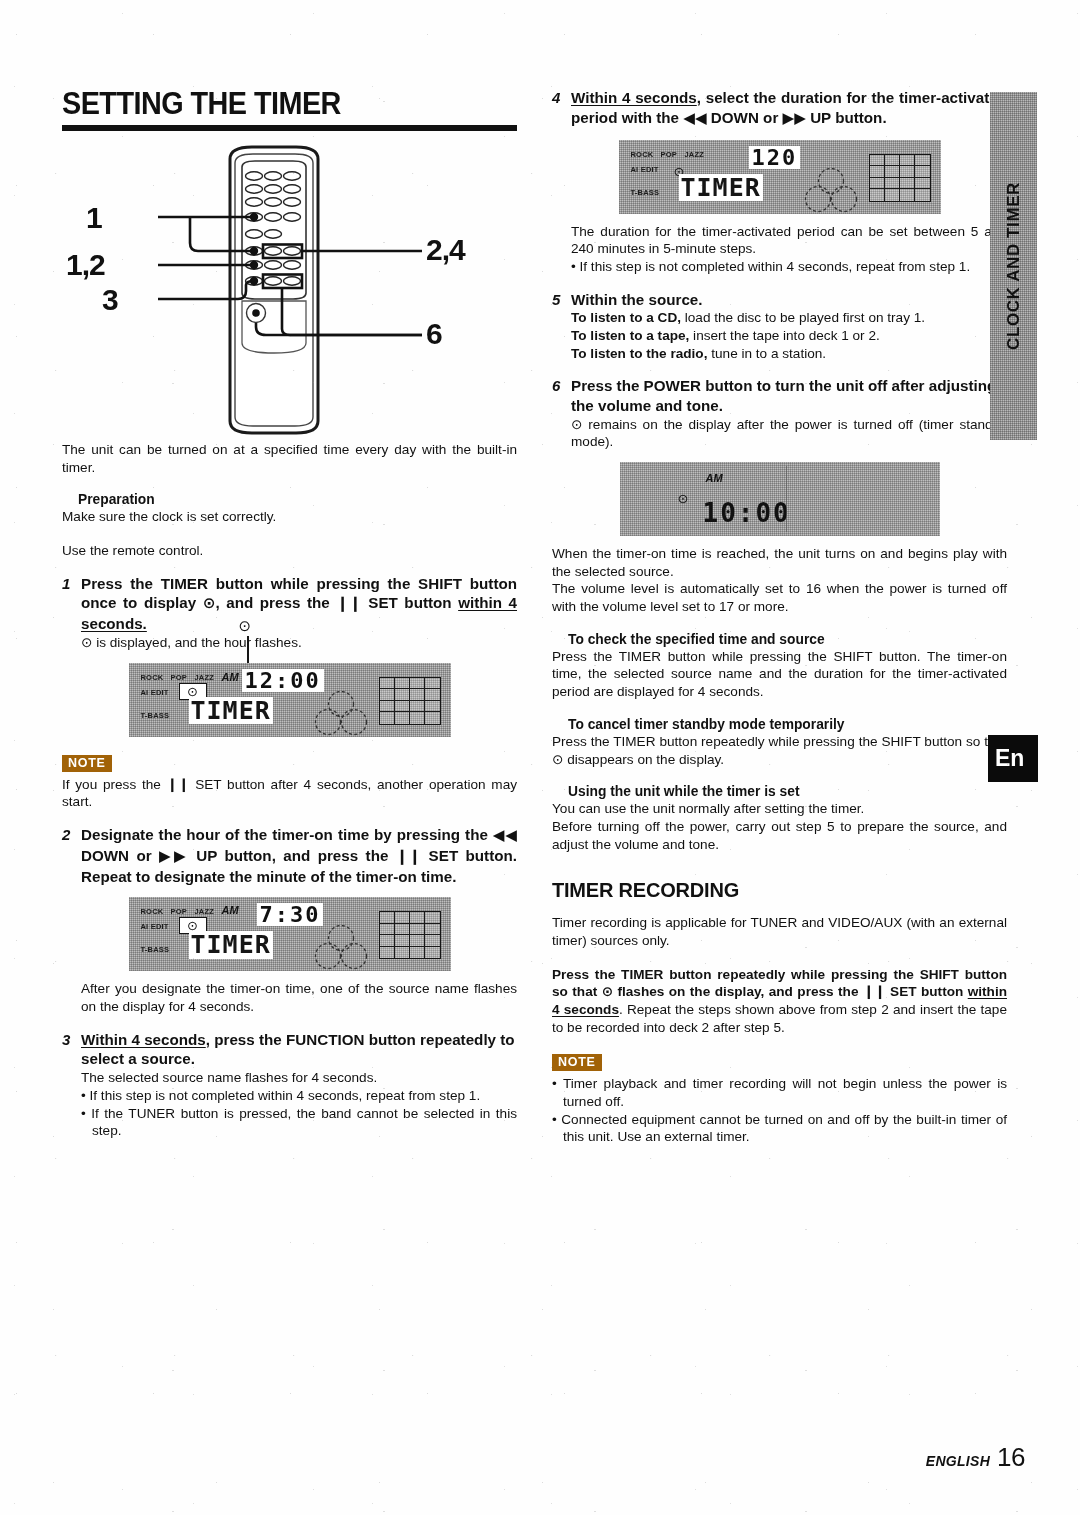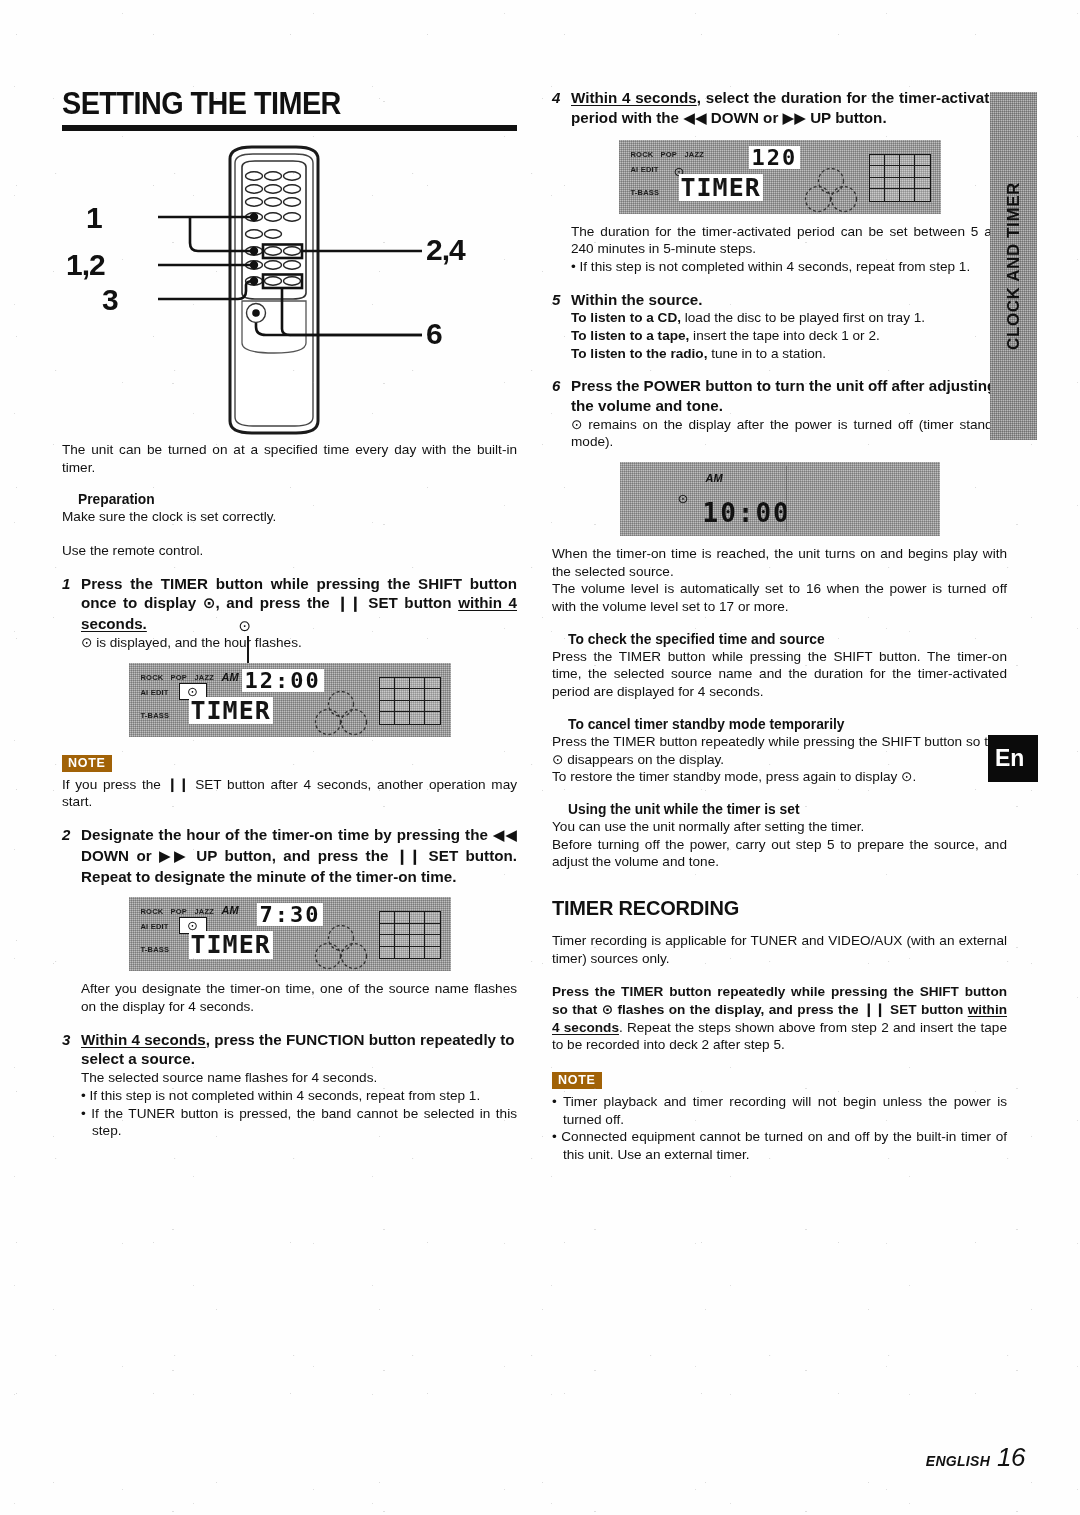--- a/index.html
+++ b/index.html
@@ -295,21 +295,20 @@
   }
   .footer-lang {
     font-size: 14px;
     font-weight: bold;
     font-style: italic;
     letter-spacing: .3px;
   }
   .footer-page {
     font-size: 26px;
     letter-spacing: -.5px;
-    font-style: italic;
   }
 
   .inline-ico { font-family: "DejaVu Sans", sans-serif; }
 </style>
 </head>
 <body>
 
 <div class="page">
 
   <div class="col col-left">
@@ -604,21 +603,20 @@
     <p class="body">When the timer-on time is reached, the unit turns on and begins play with the selected source.</p>
     <p class="body">The volume level is automatically set to 16 when the power is turned off with the volume level set to 17 or more.</p>
 
     <div class="gap-m"></div>
     <div class="bold-head">To check the specified time and source</div>
     <p class="body">Press the TIMER button while pressing the SHIFT button. The timer-on time, the selected source name and the duration for the timer-activated period are displayed for 4 seconds.</p>
 
     <div class="gap-m"></div>
     <div class="bold-head">To cancel timer standby mode temporarily</div>
     <p class="body"><span>Press the TIMER button repeatedly while pressing the SHIFT button so that </span><span class="inline-ico">⊙</span><span> disappears on the display.</span></p>
-    <p class="body nj"><span>To restore the timer standby mode, press again to display </span><span class="inline-ico">⊙</span><span>.</span></p>
 
     <div class="gap-m"></div>
     <div class="bold-head">Using the unit while the timer is set</div>
     <p class="body nj">You can use the unit normally after setting the timer.</p>
     <p class="body">Before turning off the power, carry out step 5 to prepare the source, and adjust the volume and tone.</p>
 
     
     <div class="section-title">TIMER RECORDING</div>
     <p class="body">Timer recording is applicable for TUNER and VIDEO/AUX (with an external timer) sources only.</p>
 

